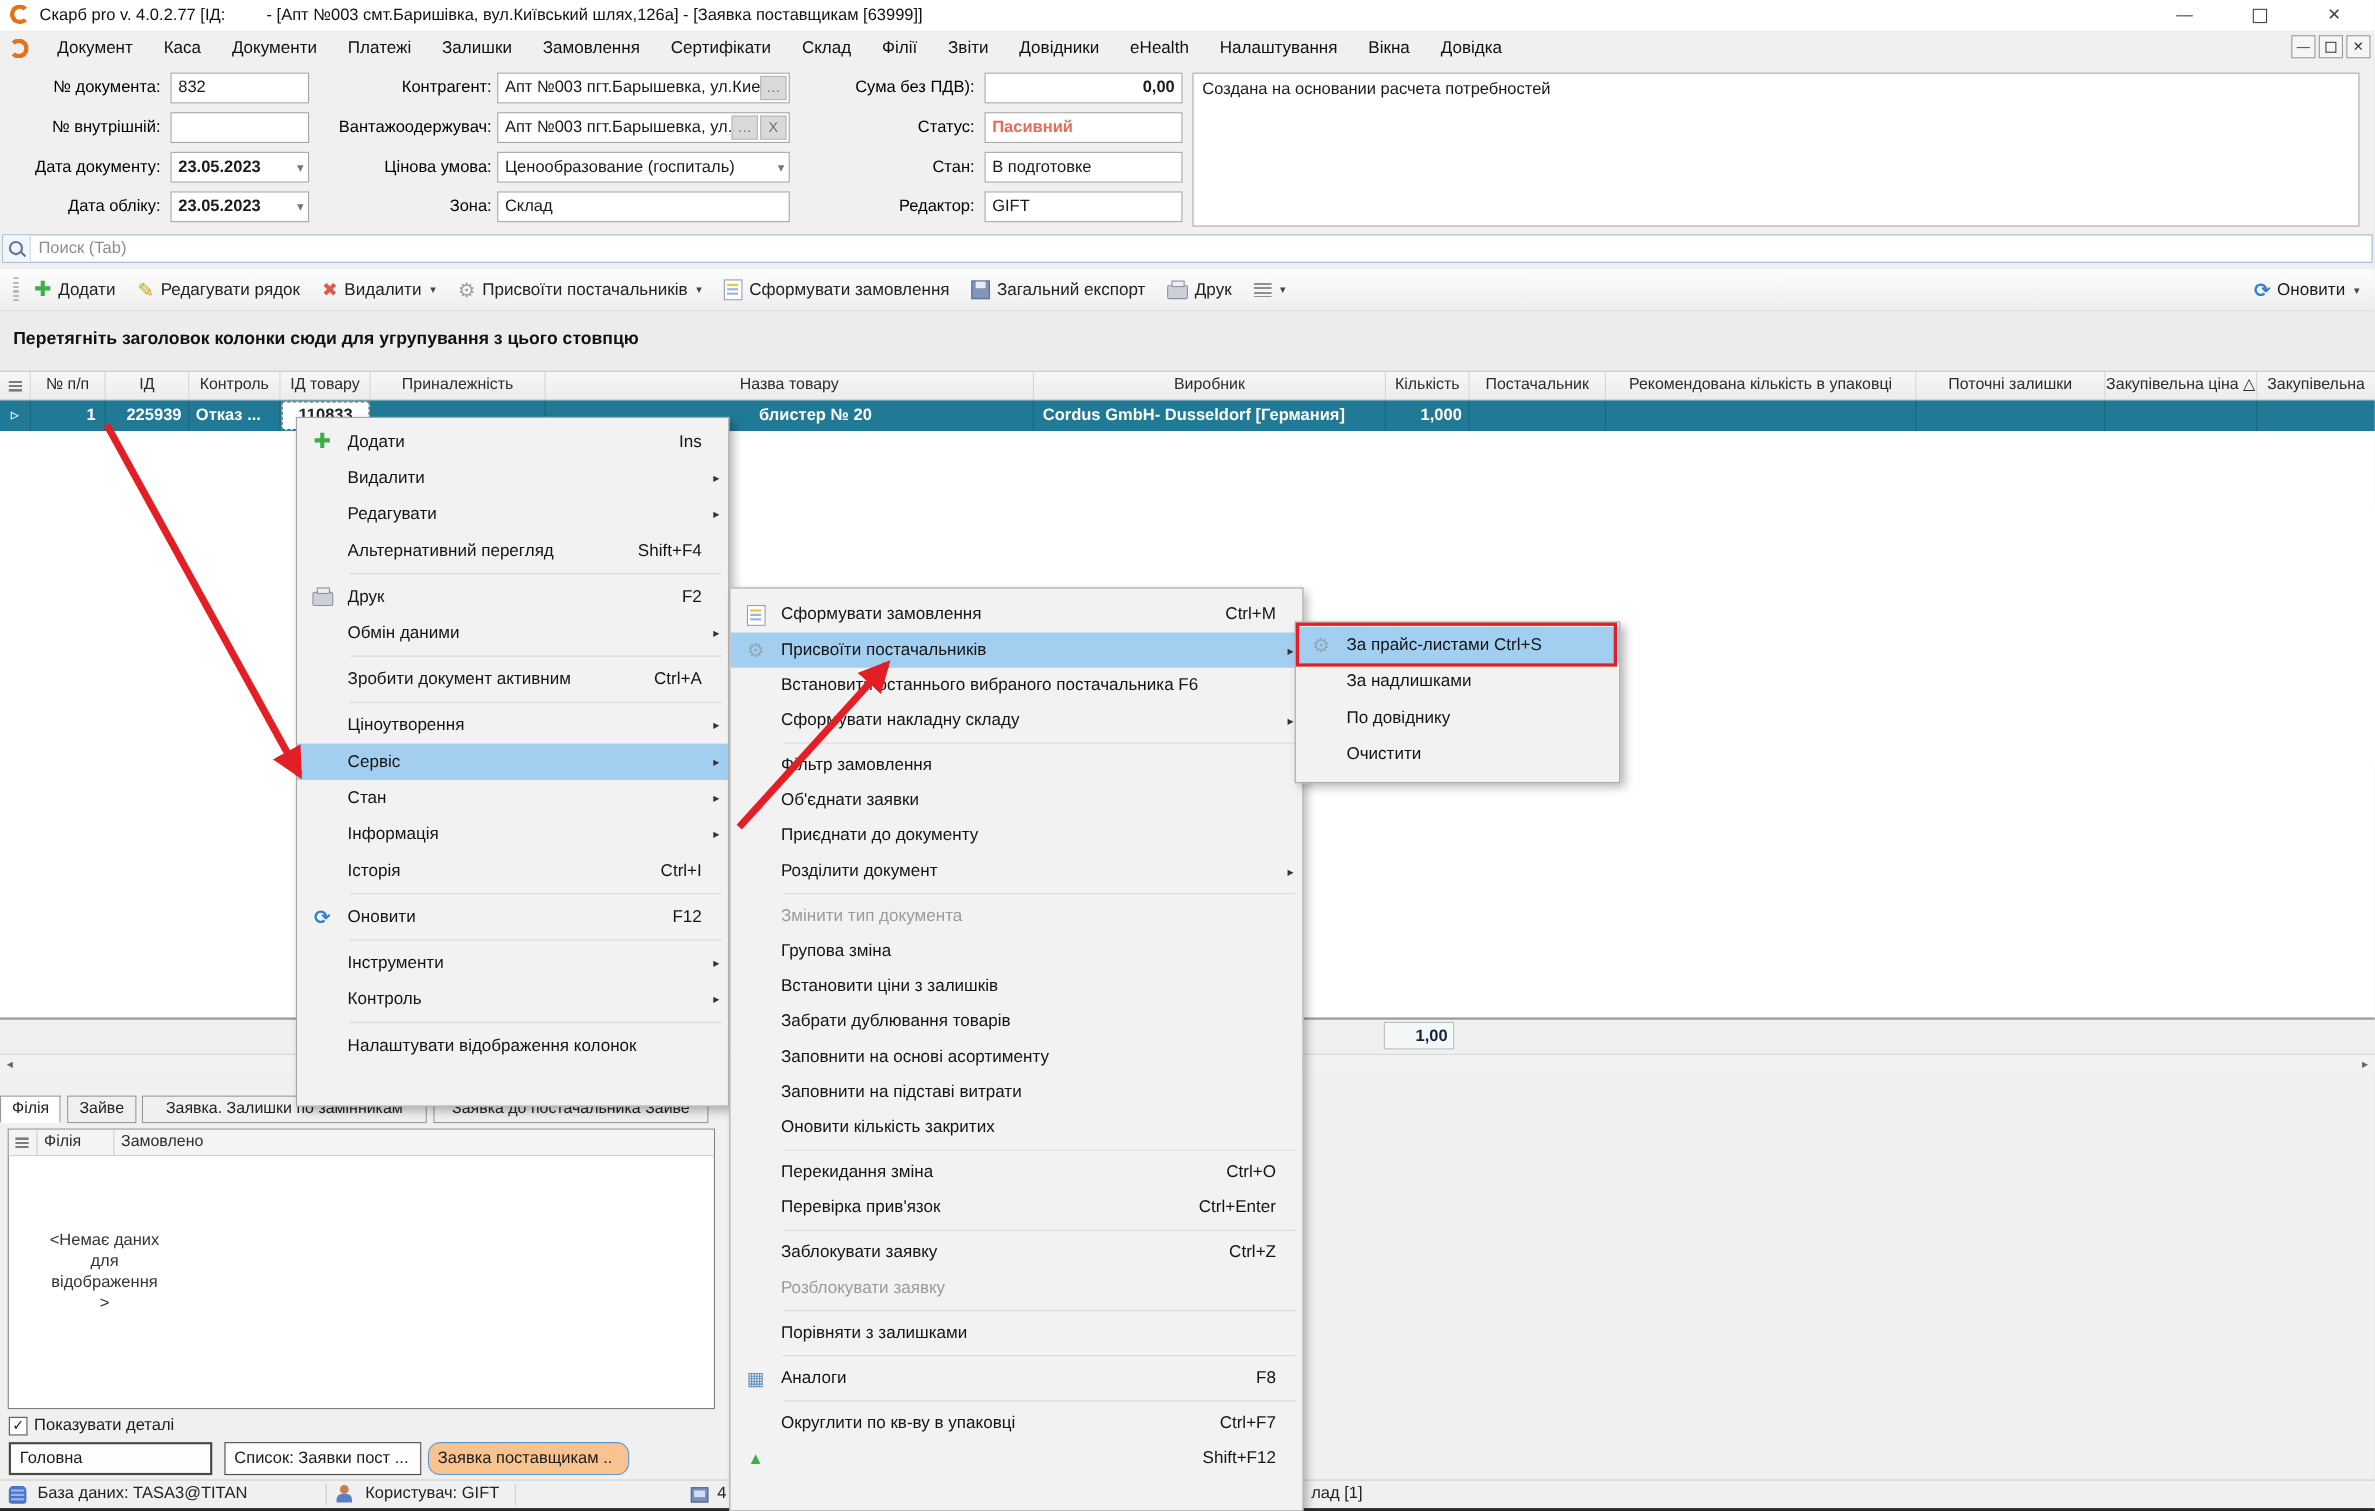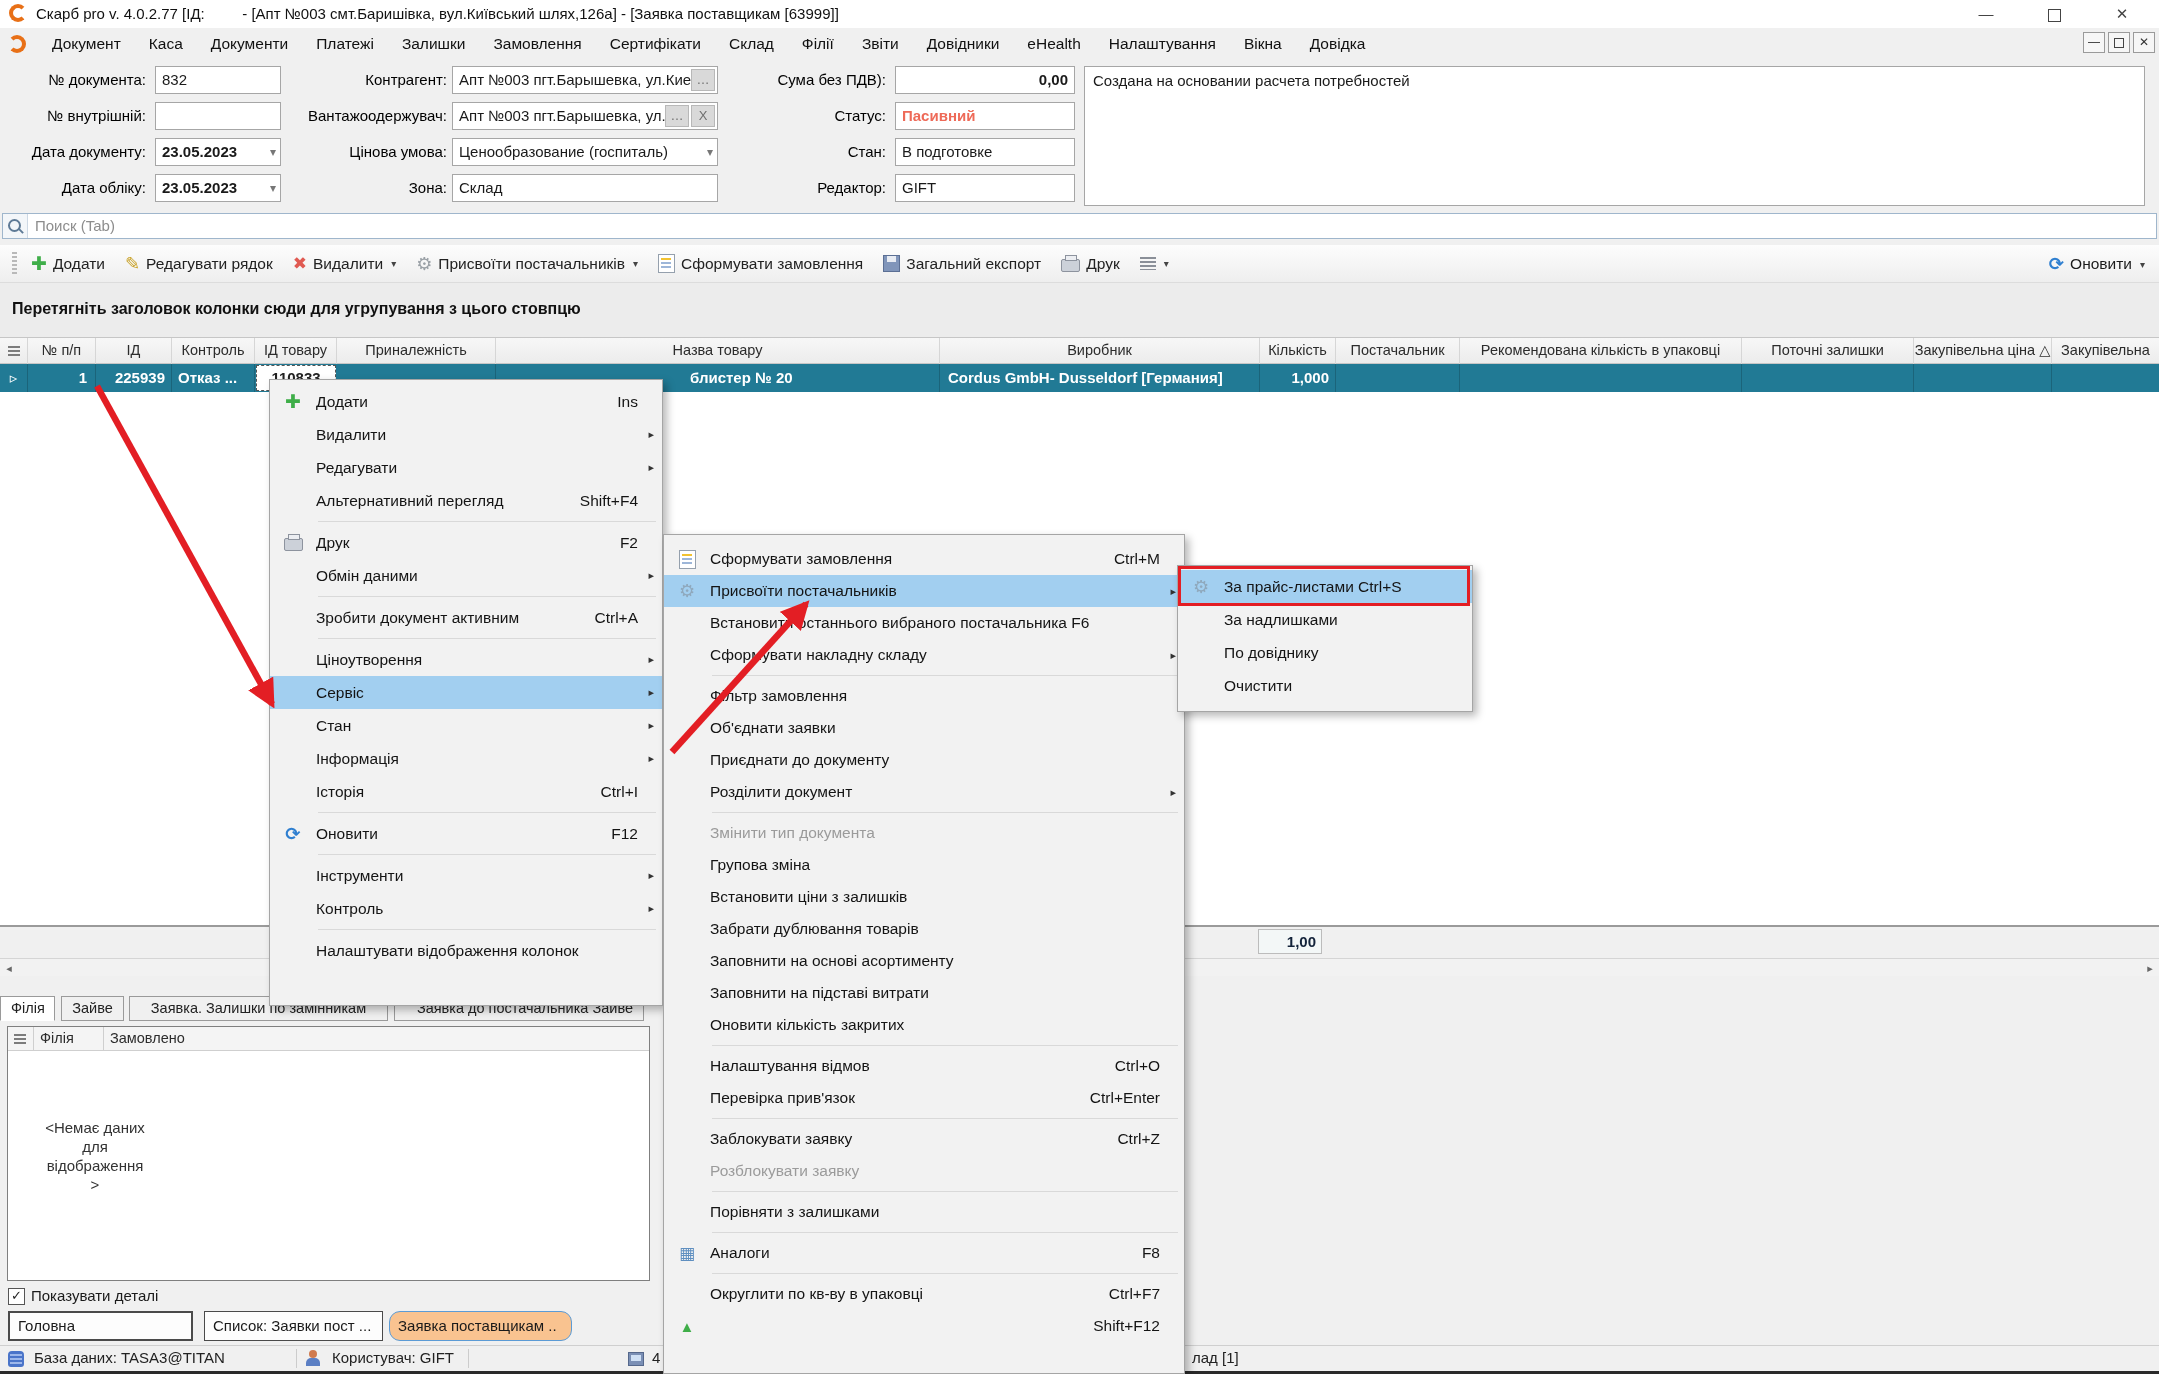--- a/index.html
+++ b/index.html
@@ -270,21 +270,21 @@
   <div class="sumbox">1,00</div>
   <div class="hscroll">
     <span class="harrow" style="left:0;">◂</span>
     <span class="harrow" style="right:0;">▸</span>
   </div>
 
   <div class="tabstrip">
     <div class="tab active" style="left:0;width:55px;"><span>Філія</span></div>
     <div class="tab" style="left:61px;width:63px;"><span>Зайве</span></div>
     <div class="tab" style="left:129px;width:259px;"><span>Заявка. Залишки по замінникам</span></div>
-    <div class="tab" style="left:394px;width:250px;text-align:right;"><span>Заявка до постачальника Зайве</span></div>
+    <div class="tab" style="left:394px;width:250px;"><span>Заявка до постачальника Зайве</span></div>
   </div>
 
   <div class="detail">
     <div class="dhead">
       <div class="dhc" style="left:0;width:26px;">
           <span class="ic-grid" style="left:6px;top:7px;"></span>
         </div>
       <div class="dhc" style="left:26px;width:70px;"><span>Філія</span></div>
       <div class="dhc" style="left:96px;width:130px;border-right:none;"><span>Замовлено</span></div>
     </div>
@@ -495,21 +495,21 @@
         <span class="arr"></span>
       </div>
     <div class="mi mi2">
         <span class="gut"></span>
         <span class="lbl">Оновити кількість закритих</span>
         <span class="arr"></span>
       </div>
     <div class="msep"></div>
     <div class="mi mi2">
         <span class="gut"></span>
-        <span class="lbl">Налаштування відмов</span>
+        <span class="lbl">Перекидання зміна</span>
         <span class="sc">Ctrl+O</span>
         <span class="arr"></span>
       </div>
     <div class="mi mi2">
         <span class="gut"></span>
         <span class="lbl">Перевірка прив'язок</span>
         <span class="sc">Ctrl+Enter</span>
         <span class="arr"></span>
       </div>
     <div class="msep"></div>

